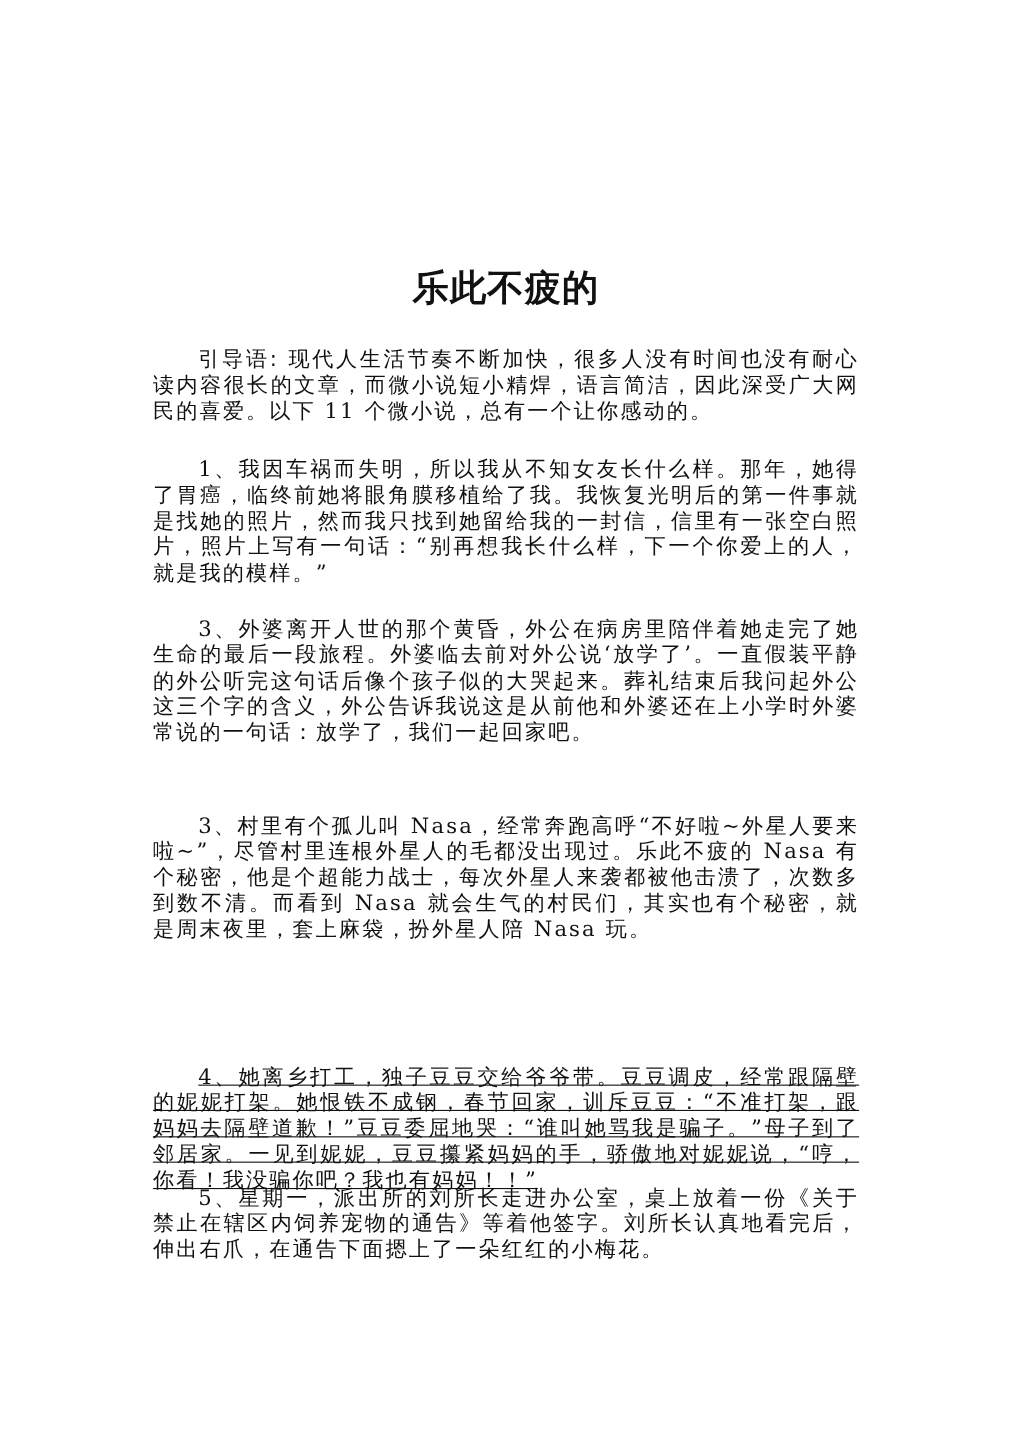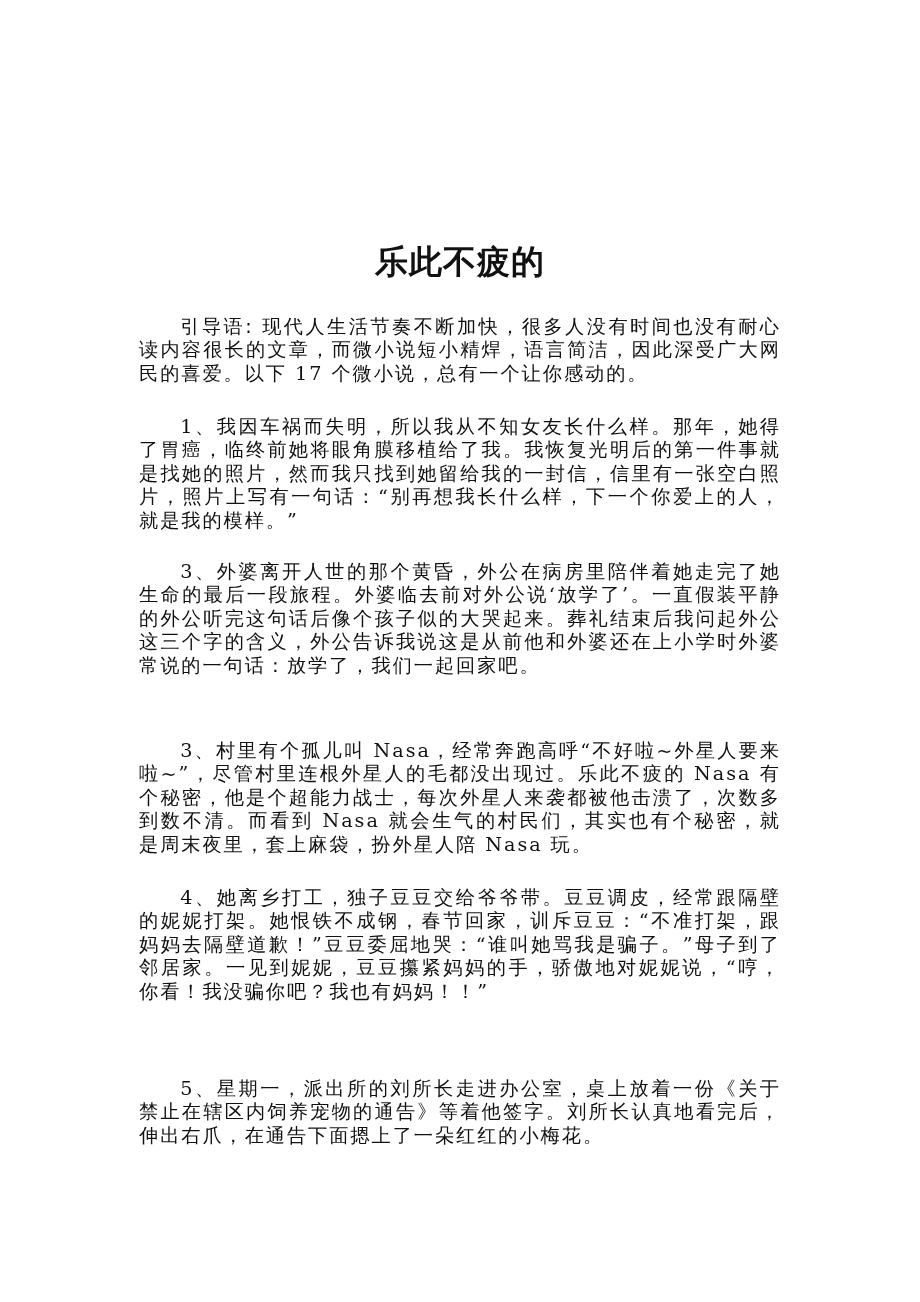--- a/index.html
+++ b/index.html
@@ -12,20 +12,20 @@
   .para { position:absolute; left:0; width:642px; font-size:19.2px; line-height:23.4px;
           text-align:justify; text-indent:2.15em; letter-spacing:1.95px; word-break:break-all; }
   .lead-label { font-family:"DejaVu Sans","Liberation Sans",sans-serif; font-weight:normal; }
 </style>
 </head>
 <body>
 
 <div class="page">
   <div class="title">乐此不疲的</div>
 
-  <div class="para" style="top:315px;"><span class="lead-label">引导语:</span><span> 现代人生活节奏不断加快，很多人没有时间也没有耐心读内容很长的文章，而微小说短小精焊，语言简洁，因此深受广大网民的喜爱。以下 17 个微小说，总有一个让你感动的。</span></div>
+  <div class="para" style="top:315px;"><span class="lead-label">引导语:</span><span> 现代人生活节奏不断加快，很多人没有时间也没有耐心读内容很长的文章，而微小说短小精焊，语言简洁，因此深受广大网民的喜爱。以下 11 个微小说，总有一个让你感动的。</span></div>
 
   <div class="para" style="top:415px;">1、我因车祸而失明，所以我从不知女友长什么样。那年，她得了胃癌，临终前她将眼角膜移植给了我。我恢复光明后的第一件事就是找她的照片，然而我只找到她留给我的一封信，信里有一张空白照片，照片上写有一句话：“别再想我长什么样，下一个你爱上的人，就是我的模样。”</div>
   <div class="para" style="top:560px;">3、外婆离开人世的那个黄昏，外公在病房里陪伴着她走完了她生命的最后一段旅程。外婆临去前对外公说‘放学了’。一直假装平静的外公听完这句话后像个孩子似的大哭起来。葬礼结束后我问起外公这三个字的含义，外公告诉我说这是从前他和外婆还在上小学时外婆常说的一句话：放学了，我们一起回家吧。</div>
   <div class="para" style="top:739px;">3、村里有个孤儿叫 Nasa，经常奔跑高呼“不好啦~外星人要来啦~”，尽管村里连根外星人的毛都没出现过。乐此不疲的 Nasa 有个秘密，他是个超能力战士，每次外星人来袭都被他击溃了，次数多到数不清。而看到 Nasa 就会生气的村民们，其实也有个秘密，就是周末夜里，套上麻袋，扮外星人陪 Nasa 玩。</div>
-  <div class="para" style="top:886px;">4、她离乡打工，独子豆豆交给爷爷带。豆豆调皮，经常跟隔壁的妮妮打架。她恨铁不成钢，春节回家，训斥豆豆：“不准打架，跟妈妈去隔壁道歉！”豆豆委屈地哭：“谁叫她骂我是骗子。”母子到了邻居家。一见到妮妮，豆豆攥紧妈妈的手，骄傲地对妮妮说，“哼，你看！我没骗你吧？我也有妈妈！！”</div>
+  <div class="para" style="top:967px;text-decoration:underline;">4、她离乡打工，独子豆豆交给爷爷带。豆豆调皮，经常跟隔壁的妮妮打架。她恨铁不成钢，春节回家，训斥豆豆：“不准打架，跟妈妈去隔壁道歉！”豆豆委屈地哭：“谁叫她骂我是骗子。”母子到了邻居家。一见到妮妮，豆豆攥紧妈妈的手，骄傲地对妮妮说，“哼，你看！我没骗你吧？我也有妈妈！！”</div>
   <div class="para" style="top:1077px;">5、星期一，派出所的刘所长走进办公室，桌上放着一份《关于禁止在辖区内饲养宠物的通告》等着他签字。刘所长认真地看完后，伸出右爪，在通告下面摁上了一朵红红的小梅花。</div>
 </div>
 
 </body></html>

